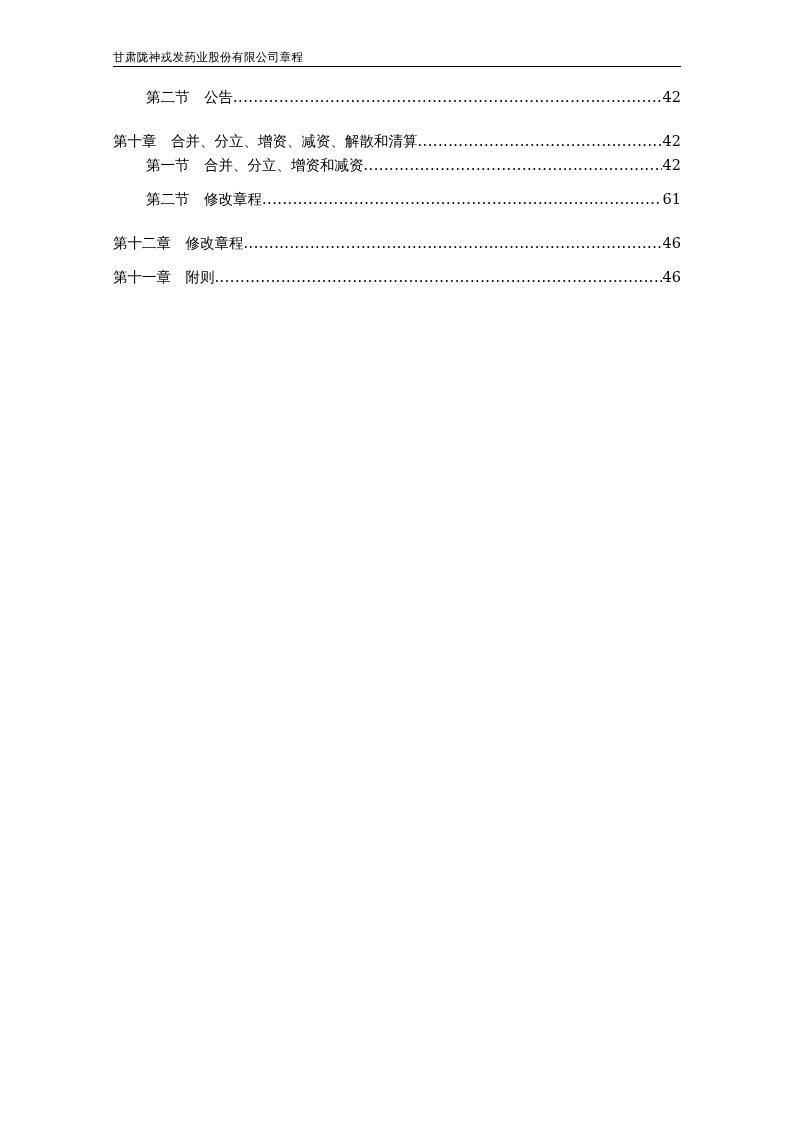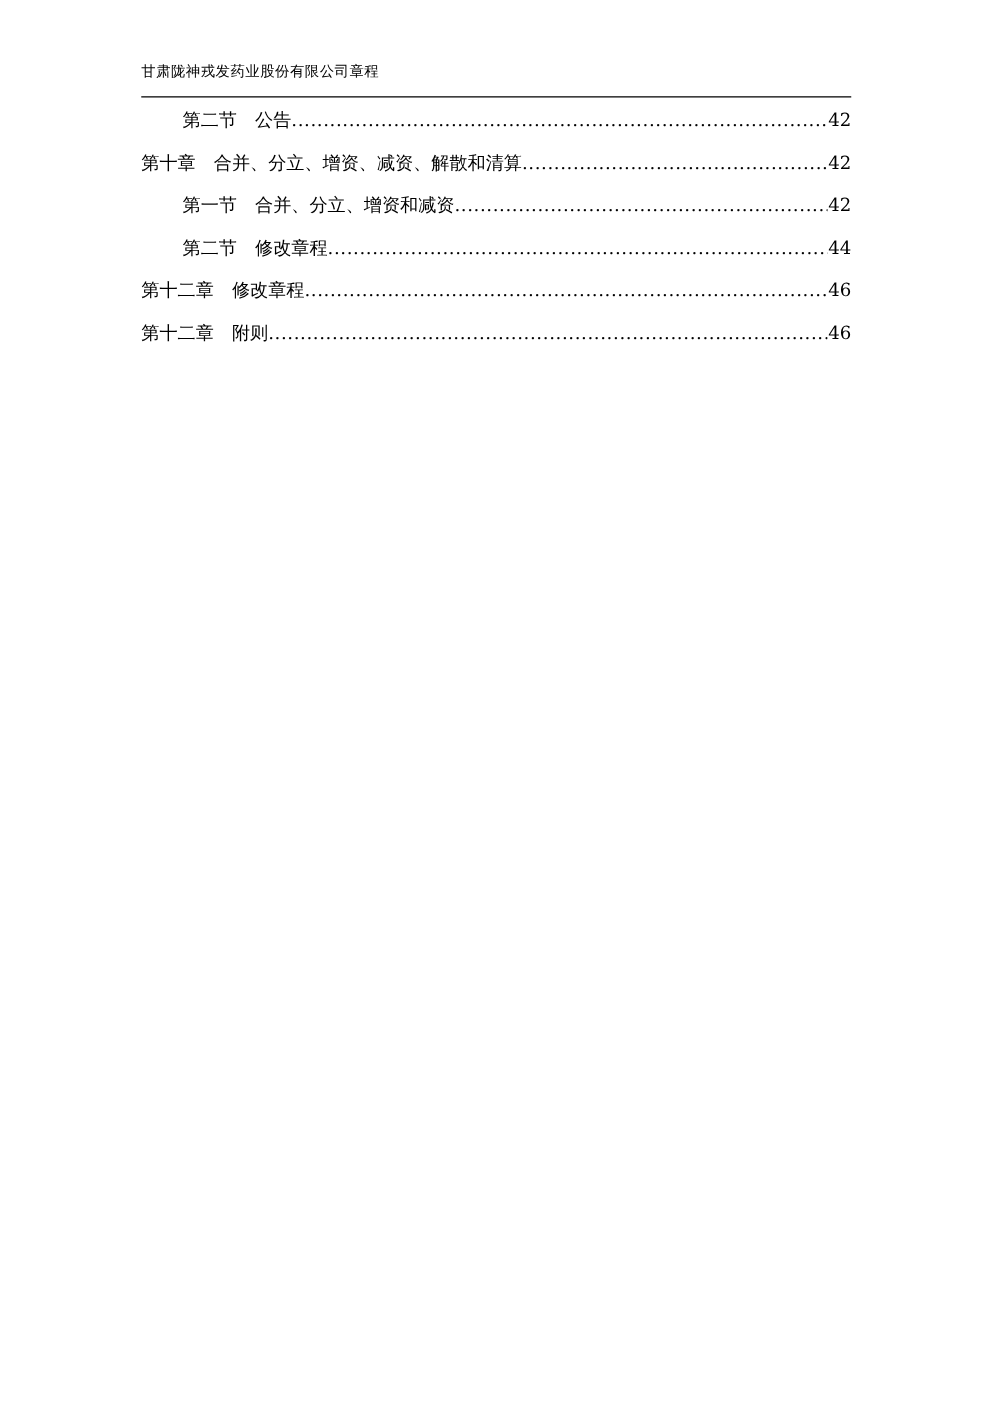--- a/index.html
+++ b/index.html
@@ -21,21 +21,21 @@
     top: 0;
     width: 794px;
     height: 1122px;
   }
   .header {
     position: absolute;
     left: 113px;
     top: 50px;
     width: 568px;
     border-bottom: 1.2px solid #000000;
-    padding-bottom: 12px;
+    padding-bottom: 1px;
   }
   .header-text {
     font-size: 11.5px;
     font-family: "DejaVu Serif", "Liberation Serif", serif;
     letter-spacing: 0.4px;
     color: #000000;
     white-space: nowrap;
   }
   .toc {
     position: absolute;
@@ -45,21 +45,21 @@
   }
   .toc-row {
     display: flex;
     align-items: baseline;
     font-size: 14.5px;
     line-height: 1;
     height: 34px;
     white-space: nowrap;
     font-family: "DejaVu Serif", "Liberation Serif", serif;
   }
-  .toc-indent-1 { padding-left: 0px; }
+  .toc-indent-1 { padding-left: 0px; align-items: center; }
   .toc-indent-2 { padding-left: 33px; }
   .toc-label {
     flex: 0 0 auto;
   }
   .toc-dots {
     flex: 1 1 auto;
     overflow: hidden;
     white-space: nowrap;
     font-size: 14.5px;
     letter-spacing: 0.5px;
@@ -106,31 +106,31 @@
 
     <div class="toc-row toc-indent-2">
       <span class="toc-label">第一节　合并、分立、增资和减资</span>
       <span class="toc-dots">........................................................................................................................................................</span>
       <span class="toc-page">42</span>
     </div>
 
     <div class="toc-row toc-indent-2">
       <span class="toc-label">第二节　修改章程</span>
       <span class="toc-dots">........................................................................................................................................................</span>
-      <span class="toc-page">44</span>
+      <span class="toc-page">61</span>
     </div>
 
     <div class="toc-row toc-indent-1">
       <span class="toc-label">第十二章　修改章程</span>
       <span class="toc-dots">........................................................................................................................................................</span>
       <span class="toc-page">46</span>
     </div>
 
     <div class="toc-row toc-indent-1">
-      <span class="toc-label">第十二章　附则</span>
+      <span class="toc-label">第十一章　附则</span>
       <span class="toc-dots">........................................................................................................................................................</span>
       <span class="toc-page">46</span>
     </div>
 
   </div>
 
 
 </div>
 
 </body></html>

